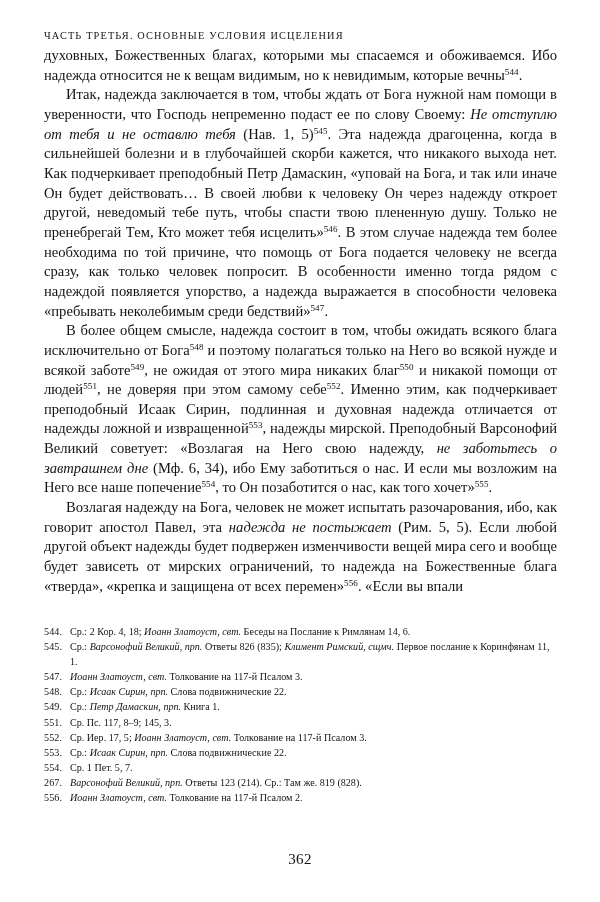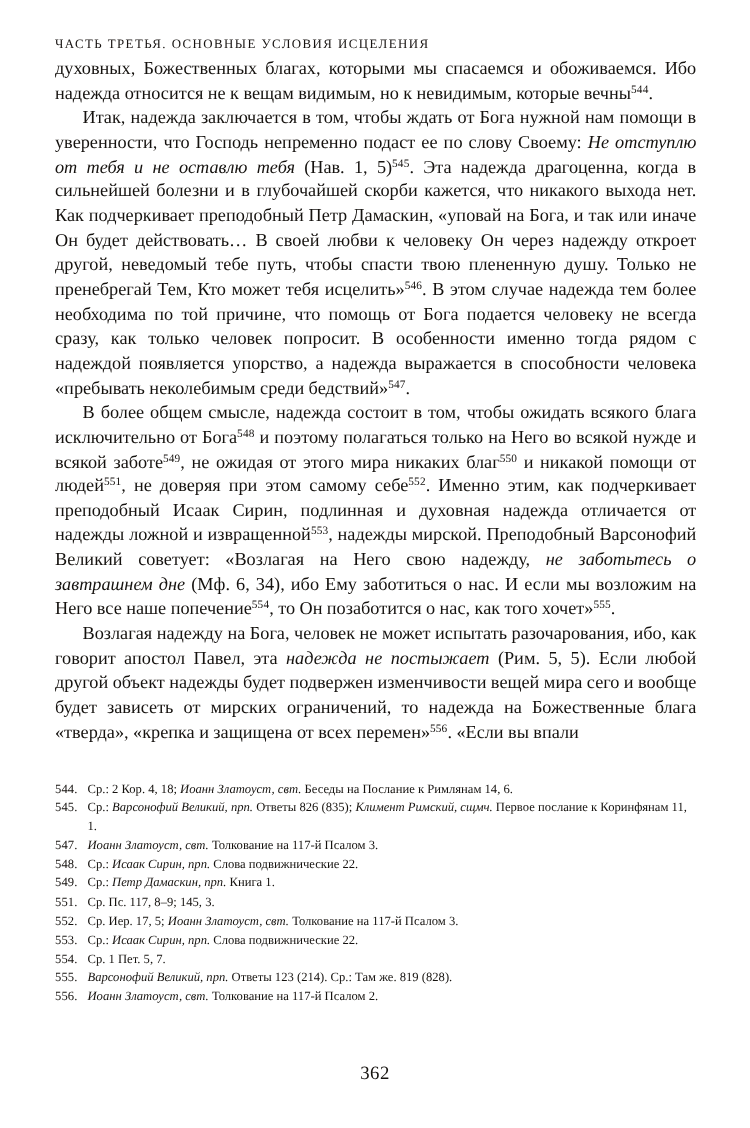--- a/index.html
+++ b/index.html
@@ -153,21 +153,21 @@
       </div>
       <div class="fn">
         <span class="fn-num">553.</span>
         <span class="fn-text"><span>Ср.: </span><i>Исаак Сирин, прп.</i><span> Слова подвижнические 22.</span></span>
       </div>
       <div class="fn">
         <span class="fn-num">554.</span>
         <span class="fn-text"><span>Ср. 1 Пет. 5, 7.</span></span>
       </div>
       <div class="fn">
-        <span class="fn-num">555.</span>
+        <span class="fn-num">267.</span>
         <span class="fn-text"><i>Варсонофий Великий, прп.</i><span> Ответы 123 (214). Ср.: Там же. 819 (828).</span></span>
       </div>
       <div class="fn">
         <span class="fn-num">556.</span>
         <span class="fn-text"><i>Иоанн Златоуст, свт.</i><span> Толкование на 117-й Псалом 2.</span></span>
       </div>
     </div>
 
   <div class="folio">362</div>
 

